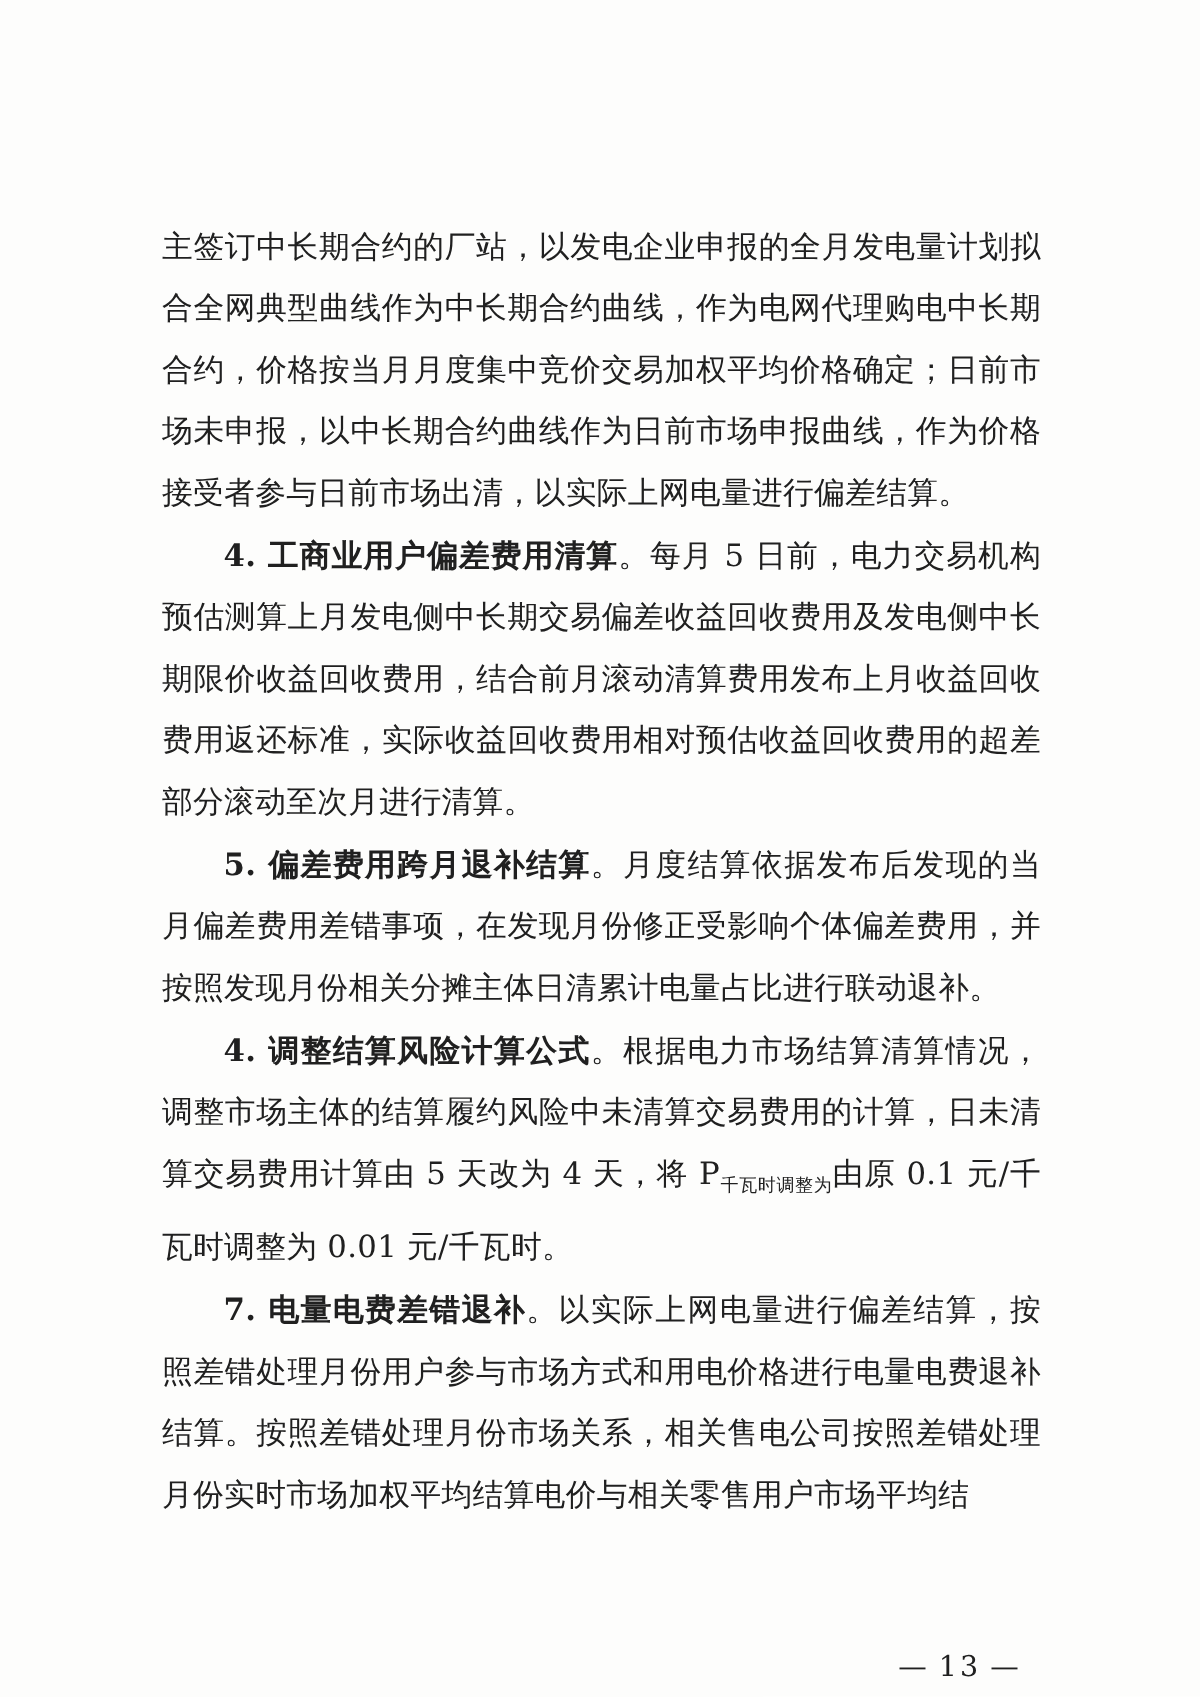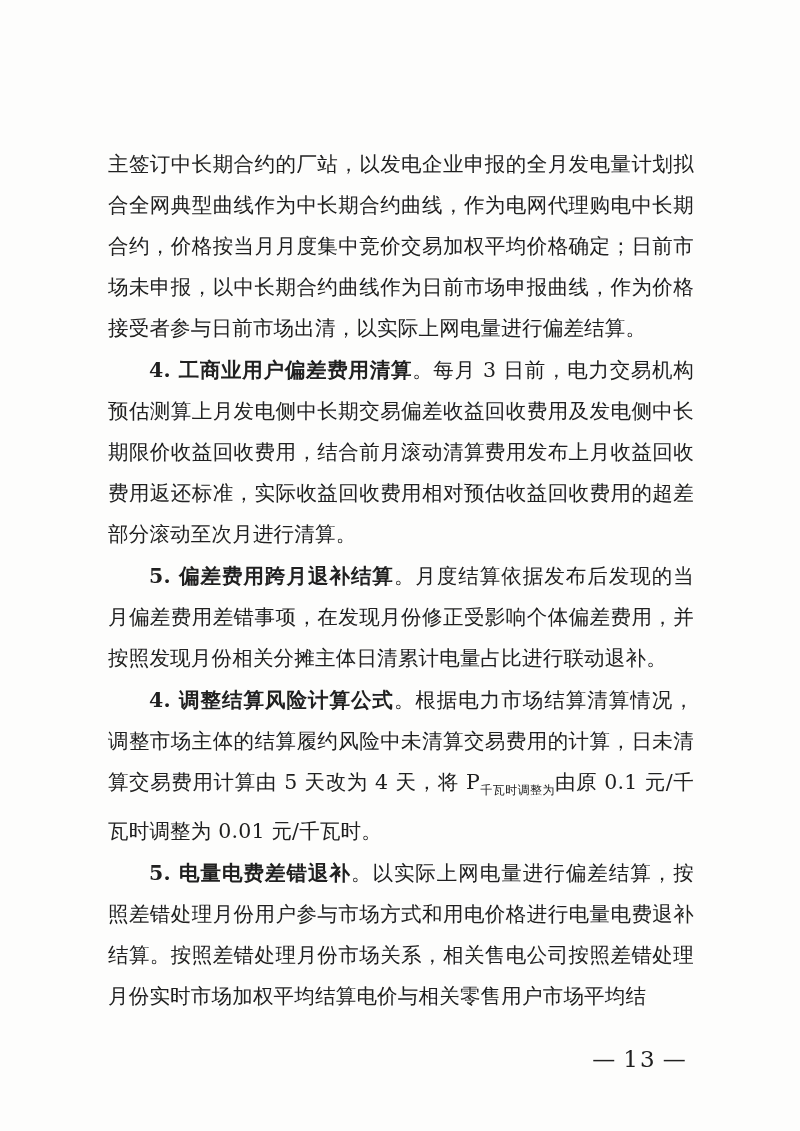--- a/index.html
+++ b/index.html
@@ -45,24 +45,24 @@
     font-weight: bold;
   }
   .sub {
     font-size: 12px;
     vertical-align: sub;
     letter-spacing: 0;
   }
   .footer {
     position: absolute;
     left: 0;
-    top: 1046px;
+    top: 1100px;
     width: 800px;
     text-align: center;
-    font-size: 23px;
+    font-size: 19px;
     color: #202020;
     letter-spacing: 2px;
   }
   .footer .pageno {
     padding: 0 6px;
   }
   .footer-inner {
     display: inline-block;
     margin-left: 480px;
   }
@@ -71,33 +71,33 @@
 <body>
 
 <div class="page">
   <div class="content">
 
     <p>
       <span>主签订中长期合约的厂站，以发电企业申报的全月发电量计划拟合全网典型曲线作为中长期合约曲线，作为电网代理购电中长期合约，价格按当月月度集中竞价交易加权平均价格确定；日前市场未申报，以中长期合约曲线作为日前市场申报曲线，作为价格接受者参与日前市场出清，以实际上网电量进行偏差结算。</span>
     </p>
 
     <p class="indent">
-      <span class="bold">4. 工商业用户偏差费用清算</span><span>。每月 3 日前，电力交易机构预估测算上月发电侧中长期交易偏差收益回收费用及发电侧中长期限价收益回收费用，结合前月滚动清算费用发布上月收益回收费用返还标准，实际收益回收费用相对预估收益回收费用的超差部分滚动至次月进行清算。</span>
+      <span class="bold">4. 工商业用户偏差费用清算</span><span>。每月 5 日前，电力交易机构预估测算上月发电侧中长期交易偏差收益回收费用及发电侧中长期限价收益回收费用，结合前月滚动清算费用发布上月收益回收费用返还标准，实际收益回收费用相对预估收益回收费用的超差部分滚动至次月进行清算。</span>
     </p>
 
     <p class="indent">
       <span class="bold">5. 偏差费用跨月退补结算</span><span>。月度结算依据发布后发现的当月偏差费用差错事项，在发现月份修正受影响个体偏差费用，并按照发现月份相关分摊主体日清累计电量占比进行联动退补。</span>
     </p>
 
     <p class="indent">
       <span class="bold">4. 调整结算风险计算公式</span><span>。根据电力市场结算清算情况，调整市场主体的结算履约风险中未清算交易费用的计算，日未清算交易费用计算由 5 天改为 4 天，将 P</span><span class="sub">千瓦时调整为</span><span>由原 0.1 元/千瓦时调整为 0.01 元/千瓦时。</span>
     </p>
 
     <p class="indent">
-      <span class="bold">5. 电量电费差错退补</span><span>。以实际上网电量进行偏差结算，按照差错处理月份用户参与市场方式和用电价格进行电量电费退补结算。按照差错处理月份市场关系，相关售电公司按照差错处理月份实时市场加权平均结算电价与相关零售用户市场平均结</span>
+      <span class="bold">7. 电量电费差错退补</span><span>。以实际上网电量进行偏差结算，按照差错处理月份用户参与市场方式和用电价格进行电量电费退补结算。按照差错处理月份市场关系，相关售电公司按照差错处理月份实时市场加权平均结算电价与相关零售用户市场平均结</span>
     </p>
 
   </div>
 
   <div class="footer">
     <span class="footer-inner">
       <span>—</span><span class="pageno">13</span><span>—</span>
     </span>
   </div>
 </div>

